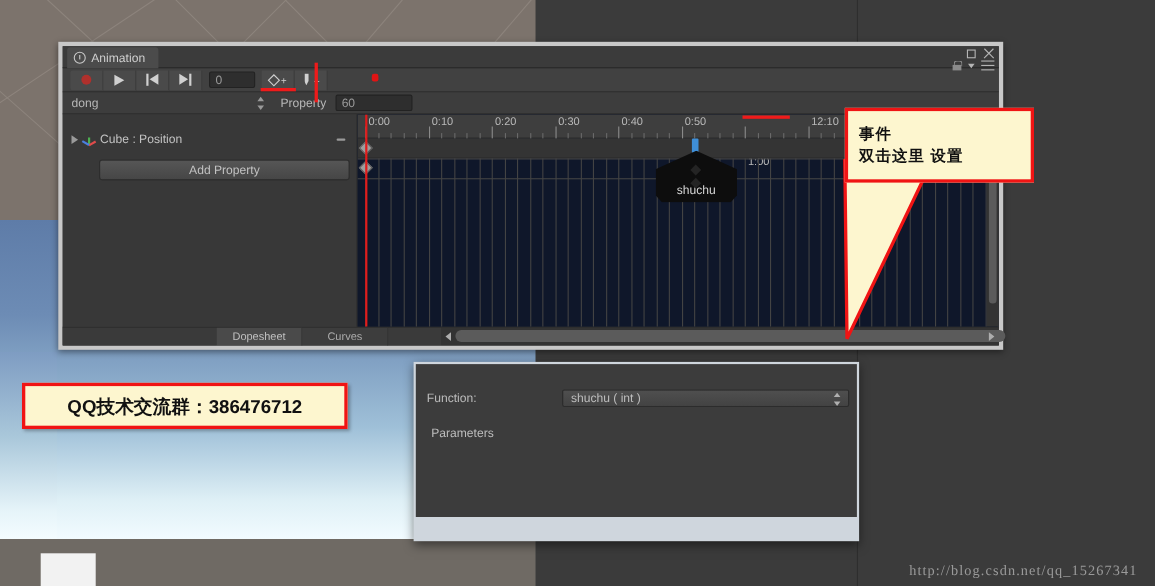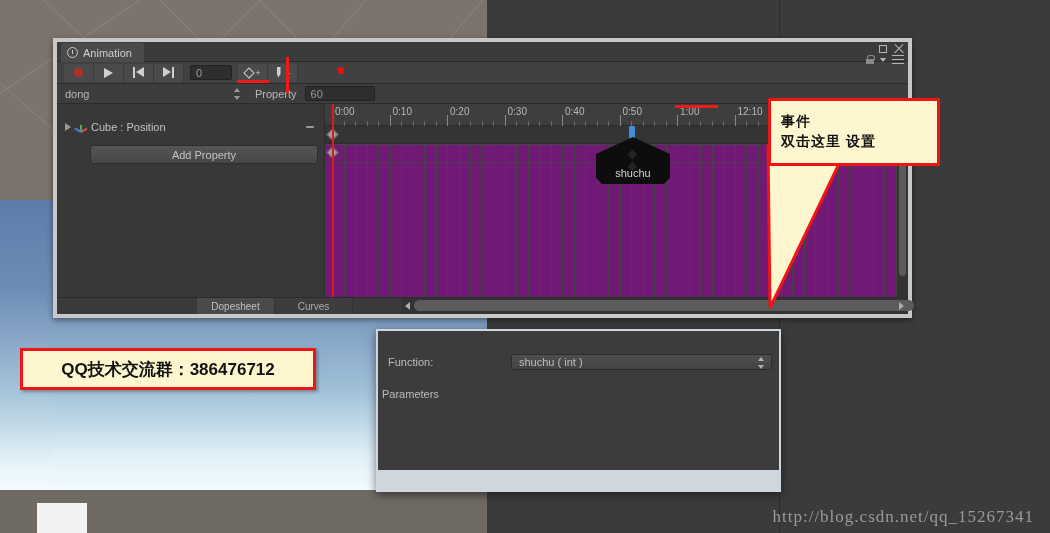--- a/index.html
+++ b/index.html
@@ -186,21 +186,21 @@
   .minus-dot { position:absolute;right:10px;top:8px;width:8px;height:2px;background:#9a9a9a;border-radius:1px; }
   .addprop {
     position:absolute;left:33px;top:41px;width:228px;height:19px;
     background:linear-gradient(to bottom,#565656,#464646);
     border:1px solid #2d2d2d;border-radius:3px;
     display:flex;align-items:center;justify-content:center;
     font-size:11px;color:#c2c2c2;
   }
 
   
-  .timeline { flex:1 1 auto; position:relative; background:#701a75; min-width:0; overflow:hidden; }
+  .timeline { flex:1 1 auto; position:relative; background:#0f172a; min-width:0; overflow:hidden; }
   .ruler { height:22px; background:#3e3e3e; position:relative; border-bottom:1px solid #2b2b2b; }
   .tick-major { position:absolute; top:11px; width:1px; height:11px; background:#8a8a8a; }
   .tick-minor { position:absolute; top:17px; width:1px; height:5px; background:#6a6a6a; }
   .tick-label { position:absolute; top:2px; font-size:10px; color:#b9b9b9; white-space:nowrap; }
   .evt-lane { height:18px; background:#343434; position:relative; border-bottom:1px solid #2d2d2d; }
   .grid-area { position:absolute; left:0; top:40px; right:0; bottom:0; }
   .vgrid { position:absolute; top:0; bottom:0; width:1px; background:#434343; }
   .hline { position:absolute; left:0; right:0; height:1px; background:#444; }
   .kf-diamond {
     position:absolute; width:9px;height:9px;background:#9d9d9d;
@@ -307,27 +307,27 @@
   .dlg-popup .ud:before{content:"";position:absolute;left:0;top:0;width:0;height:0;
     border-left:3.5px solid transparent;border-right:3.5px solid transparent;border-bottom:4px solid #b0b0b0;}
   .dlg-popup .ud:after{content:"";position:absolute;left:0;bottom:0;width:0;height:0;
     border-left:3.5px solid transparent;border-right:3.5px solid transparent;border-top:4px solid #b0b0b0;}
   .dlg-text-field {
     flex:1 1 auto; margin-right:7px; height:16px;
     background:#474747; border:1px solid #2c2c2c; border-radius:2px;
     display:flex; align-items:center; padding-left:7px;
     font-size:11px; color:#c8c8c8;
   }
-  .dlg-plain { font-size:11px; color:#bcbcbc; padding-left:4px; }
+  .dlg-plain { font-size:11px; color:#bcbcbc; padding-left:14px; }
 
   
   #watermark {
     position:absolute; right:16px; bottom:6px;
     font-family:"Liberation Serif", serif;
-    font-size:17px; color:#9a9a9a; letter-spacing:1px;
+    font-size:13px; color:#9a9a9a; letter-spacing:1px;
     z-index:50;
   }
 </style>
 </head>
 <body>
 
 <div id="scene">
   <div class="bg-ground-top"></div>
   <svg class="bg-grid" viewBox="0 0 487 200" preserveAspectRatio="none">
     <g stroke="#b9b0a8" stroke-width="1" fill="none">
@@ -459,21 +459,21 @@
             <div class="tick-minor" style="left: 260px;"></div>
             <div class="tick-minor" style="left: 271.5px;"></div>
             <div class="tick-minor" style="left: 283px;"></div>
             <div class="tick-major" style="left: 294.5px;"></div>
             <div class="tick-label" style="left: 297.5px;">0:50</div>
             <div class="tick-minor" style="left: 306px;"></div>
             <div class="tick-minor" style="left: 317.5px;"></div>
             <div class="tick-minor" style="left: 329px;"></div>
             <div class="tick-minor" style="left: 340.5px;"></div>
             <div class="tick-major" style="left: 352px;"></div>
-            <div class="tick-label" style="left: 355px;">1:00</div>
+            <div class="tick-label" style="left: 355px; margin-top: 36px;">1:00</div>
             <div class="tick-minor" style="left: 363.5px;"></div>
             <div class="tick-minor" style="left: 375px;"></div>
             <div class="tick-minor" style="left: 386.5px;"></div>
             <div class="tick-minor" style="left: 398px;"></div>
             <div class="tick-major" style="left: 409.5px;"></div>
             <div class="tick-label" style="left: 412.5px;">12:10</div>
             <div class="tick-minor" style="left: 421px;"></div>
             <div class="tick-minor" style="left: 432.5px;"></div>
             <div class="tick-minor" style="left: 444px;"></div>
             <div class="tick-minor" style="left: 455.5px;"></div>

